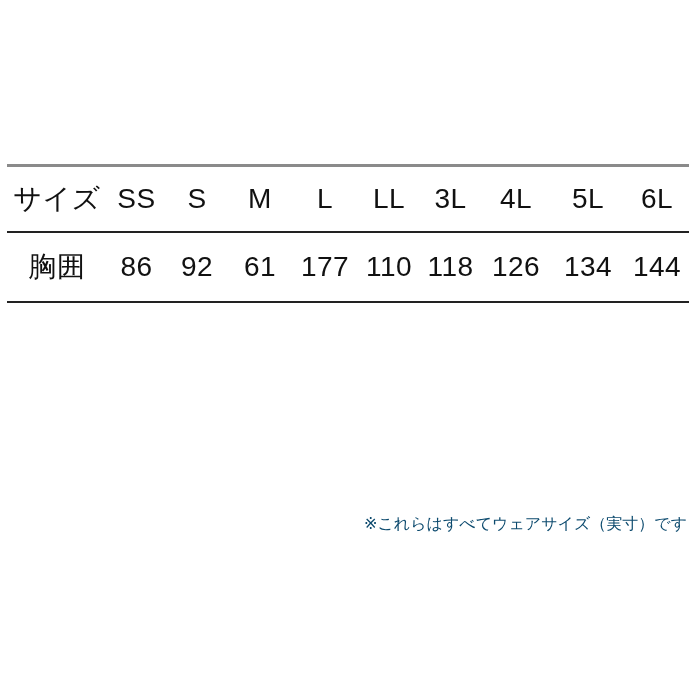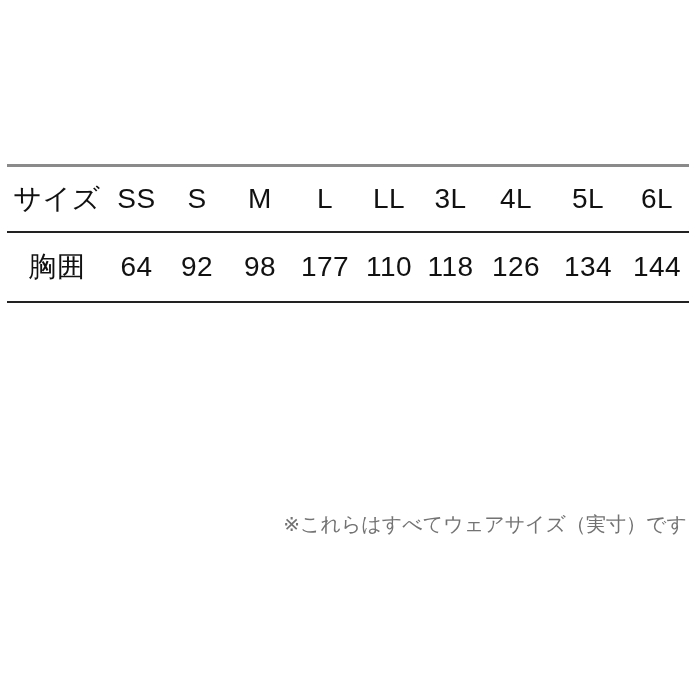--- a/index.html
+++ b/index.html
@@ -48,23 +48,23 @@
   tr.r-1    { height: 70px; }
   tr.r-2    { height: 64px; }
   tr.r-3    { height: 69px; }
   tr.r-4    { height: 63px; }
   .note {
     position: absolute;
     left: 7px;
     top: 512px;
     width: 680px;
     text-align: right;
-    font-size: 20px;
+    font-size: 16px;
     line-height: 24px;
-    color: #737373;
+    color: #0c4a6e;
   }
 </style>
 </head>
 <body>
 
 <div class="page">
 
   <table class="size-table">
     <colgroup>
       <col style="width:100px">
@@ -88,23 +88,23 @@
         <th>LL</th>
         <th>3L</th>
         <th>4L</th>
         <th>5L</th>
         <th>6L</th>
       </tr>
     </thead>
     <tbody>
       <tr class="r-1">
         <th>胸囲</th>
-        <td>64</td>
+        <td>86</td>
         <td>92</td>
-        <td>98</td>
+        <td>61</td>
         <td>177</td>
         <td>110</td>
         <td>118</td>
         <td>126</td>
         <td>134</td>
         <td>144</td>
       </tr>
     </tbody>
   </table>
 

